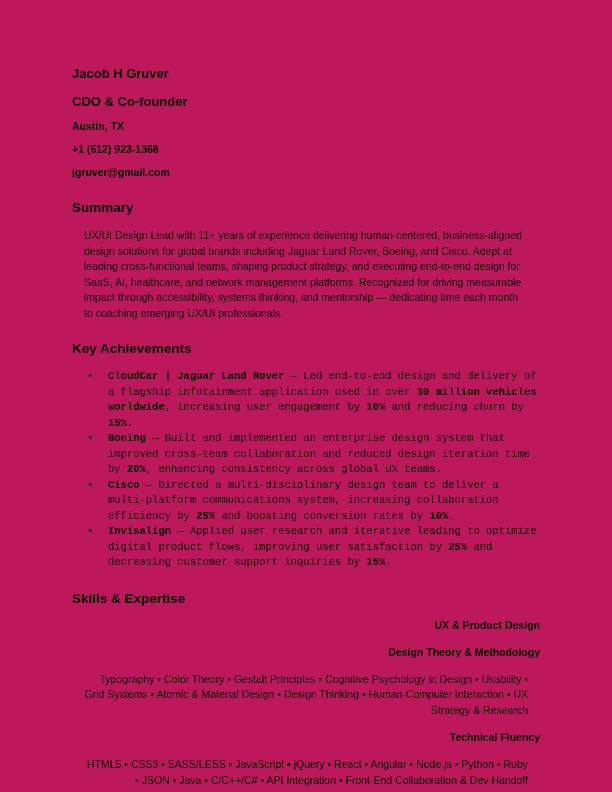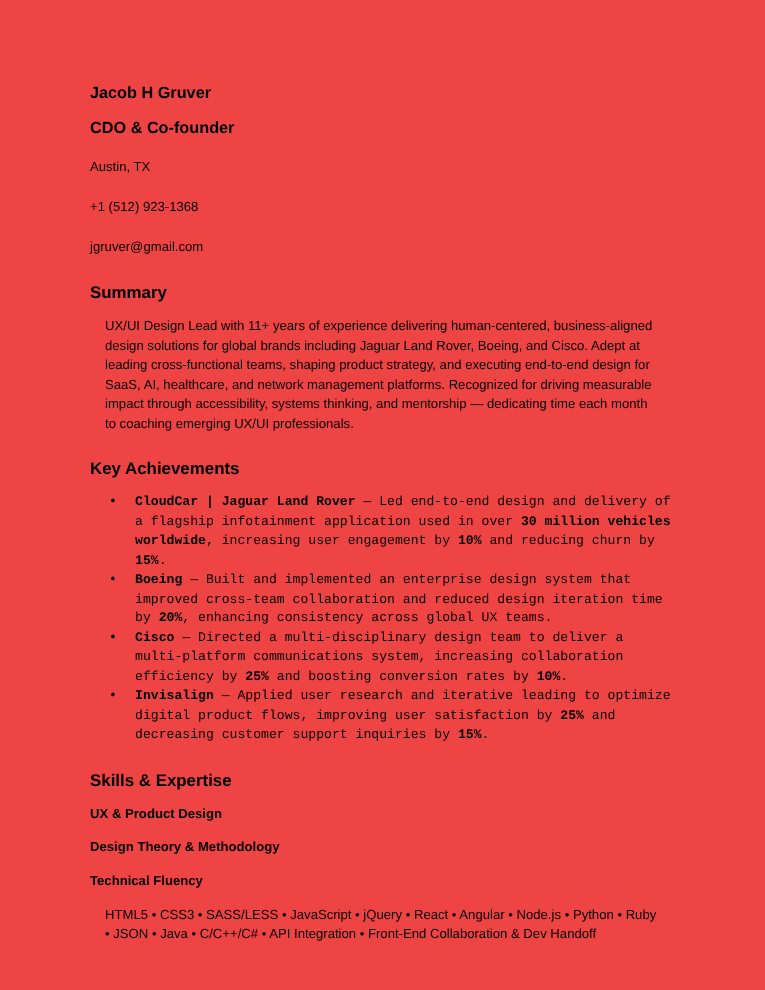--- a/index.html
+++ b/index.html
@@ -12,39 +12,39 @@
     height: 792px;
     font-family: "Liberation Sans", "DejaVu Sans", sans-serif;
     color: #000000;
     overflow: hidden;
   }
   .page {
     box-sizing: border-box;
     width: 612px;
     height: 792px;
     padding: 66px 72px 40px 72px;
-    background: #ef4444;
+    background: #be185d;
   }
   h1.name {
     font-size: 13px;
     line-height: 16px;
     font-weight: bold;
     margin: 0 0 12px 0;
   }
   h2.role {
     font-size: 13px;
     line-height: 16px;
     font-weight: bold;
     margin: 0 0 9px 0;
   }
   p.contact {
     font-size: 10.5px;
     line-height: 15px;
-    margin: 17px 0 8px 0;
-    font-weight: normal;
+    margin: 0 0 8px 0;
+    font-weight: bold;
   }
   section {
     margin-top: 19px;
   }
   h3.section-heading {
     font-size: 13.5px;
     line-height: 17px;
     font-weight: bold;
     margin: 0 0 11px 0;
   }
@@ -66,21 +66,21 @@
     font-family: Liberation Mono, monospace;
   }
   ul.achievements li::before {
     content: "\2022";
     position: absolute;
     left: -21px;
     top: 0;
     font-size: 11px;
   }
   .seg-b { font-weight: bold; }
-  .skill-group { margin-top: 12px; }
+  .skill-group { margin-top: 12px; text-align: right; }
   .skill-group:first-of-type { margin-top: 0; }
   p.group-title {
     font-size: 10.5px;
     line-height: 15px;
     font-weight: bold;
     margin: 0;
   }
   .skills-body { margin-top: 0; }
 </style>
 </head>
@@ -113,20 +113,21 @@
 
   <section>
     <h3 class="section-heading">Skills &amp; Expertise</h3>
 
     <div class="skill-group">
       <p class="group-title">UX &amp; Product Design</p>
     </div>
 
     <div class="skill-group">
       <p class="group-title">Design Theory &amp; Methodology</p>
+      <p class="body-text skills-body">Typography • Color Theory • Gestalt Principles • Cognitive Psychology in Design • Usability • Grid Systems • Atomic &amp; Material Design • Design Thinking • Human-Computer Interaction • UX Strategy &amp; Research</p>
     </div>
 
     <div class="skill-group">
       <p class="group-title">Technical Fluency</p>
       <p class="body-text skills-body">HTML5 • CSS3 • SASS/LESS • JavaScript • jQuery • React • Angular • Node.js • Python • Ruby • JSON • Java • C/C++/C# • API Integration • Front-End Collaboration &amp; Dev Handoff</p>
     </div>
   </section>
 
 </div>
 

